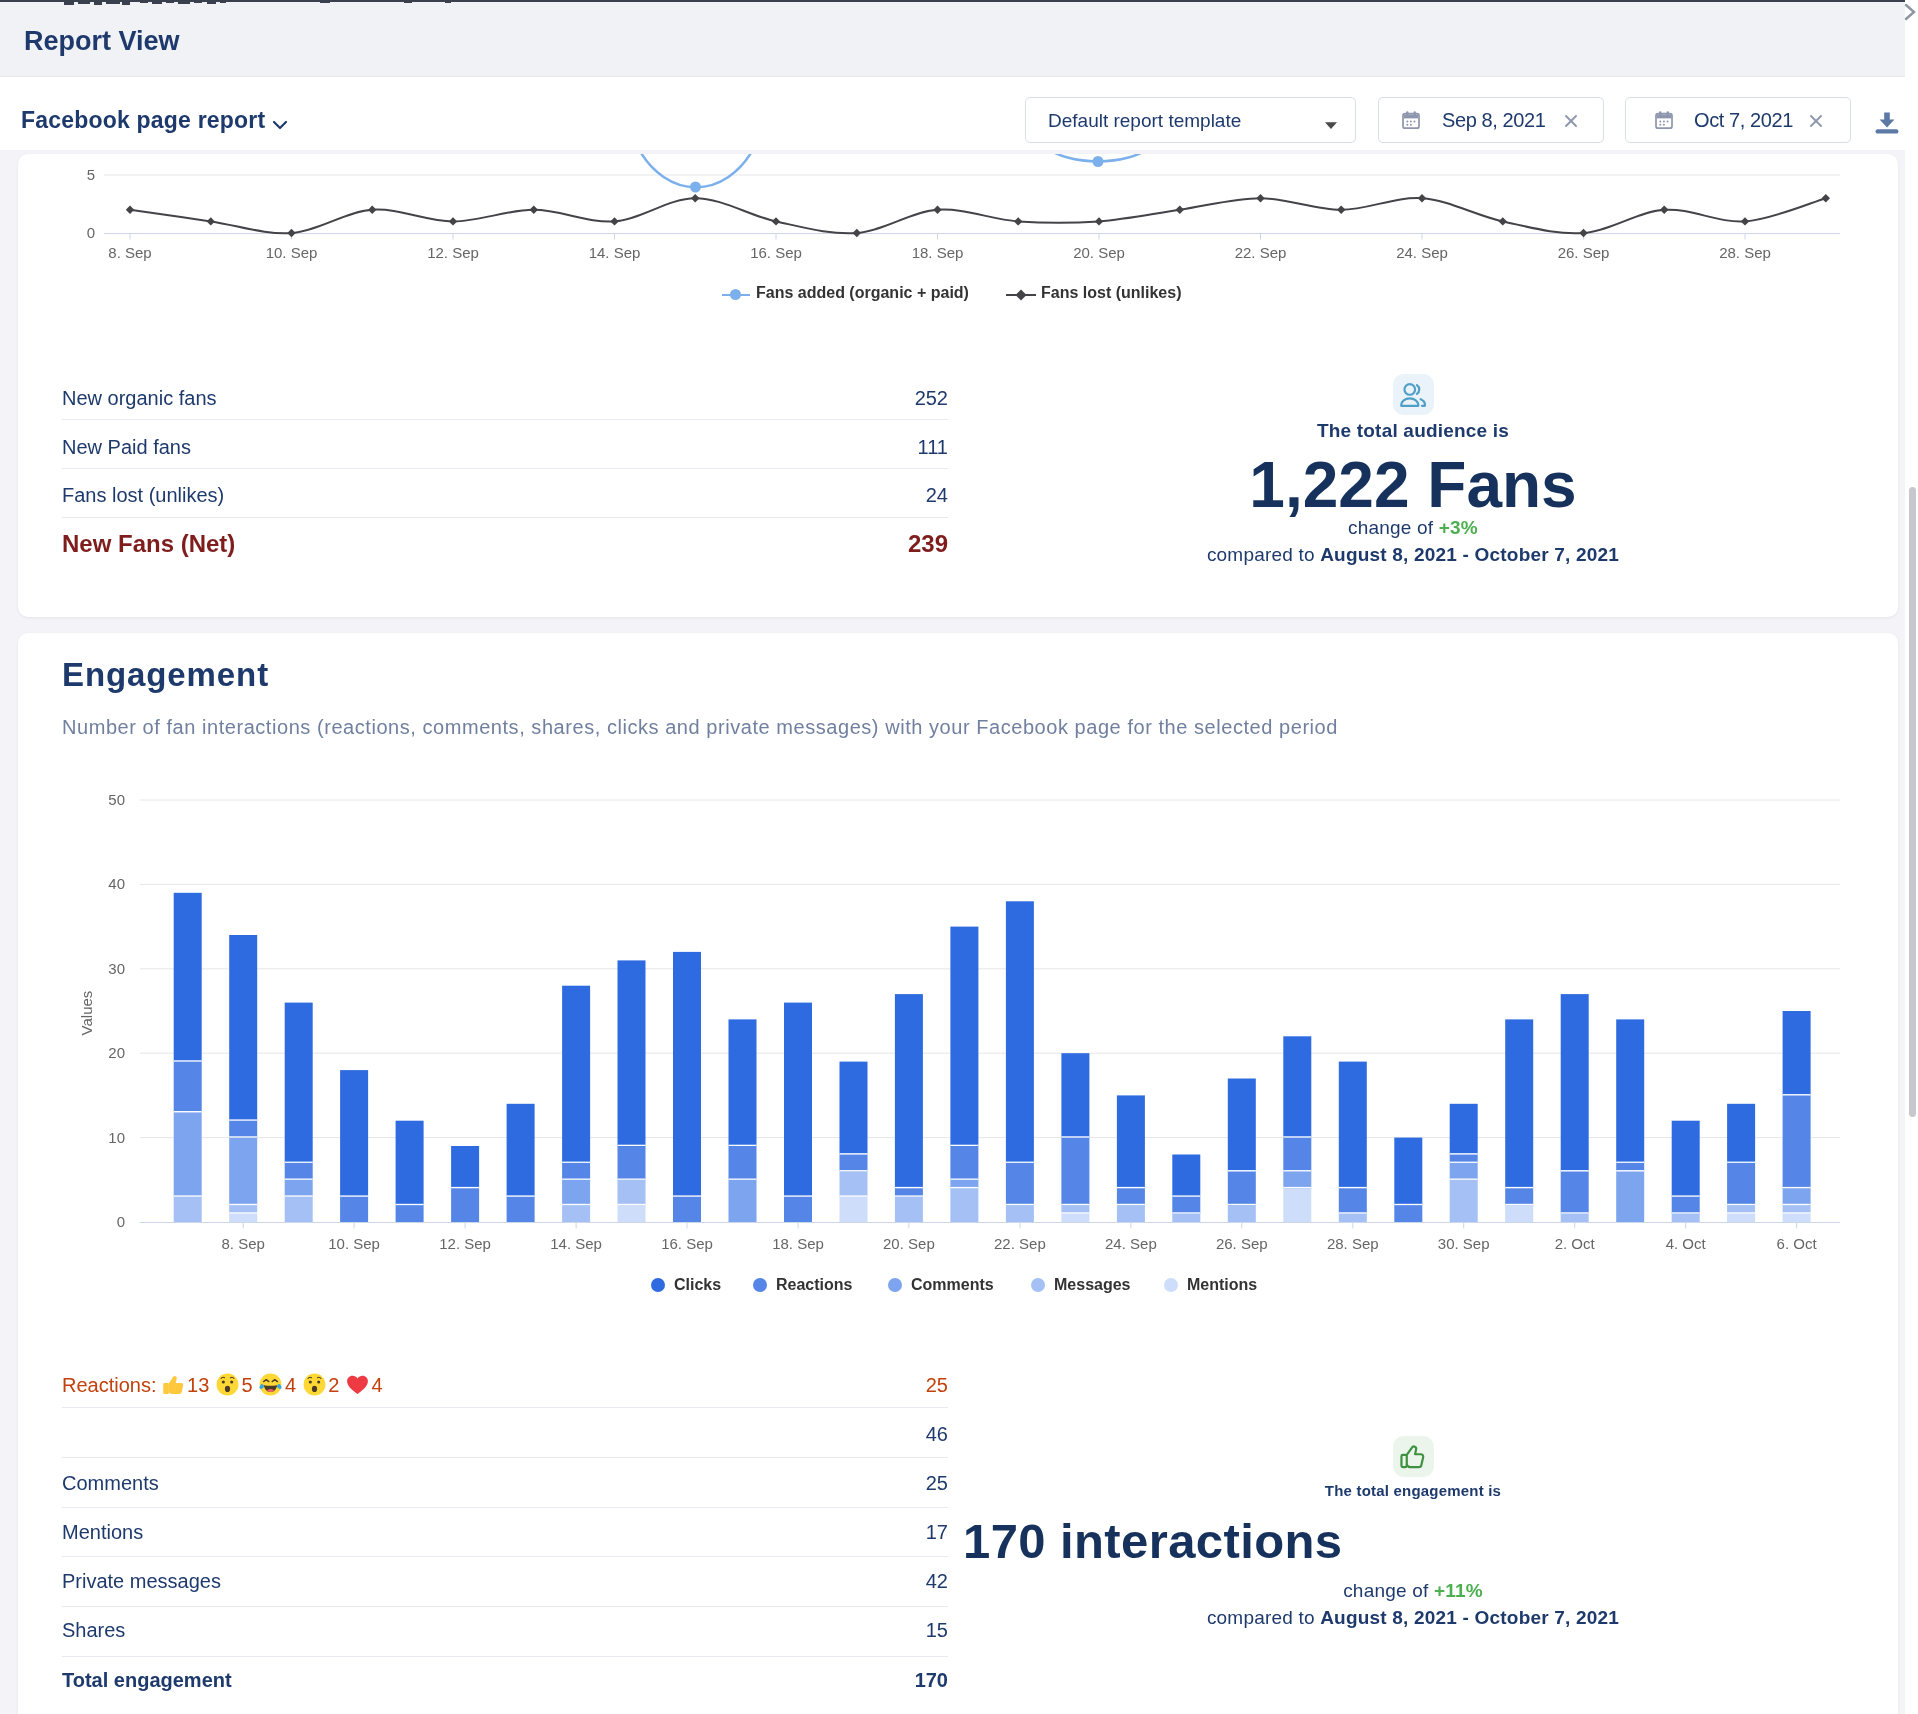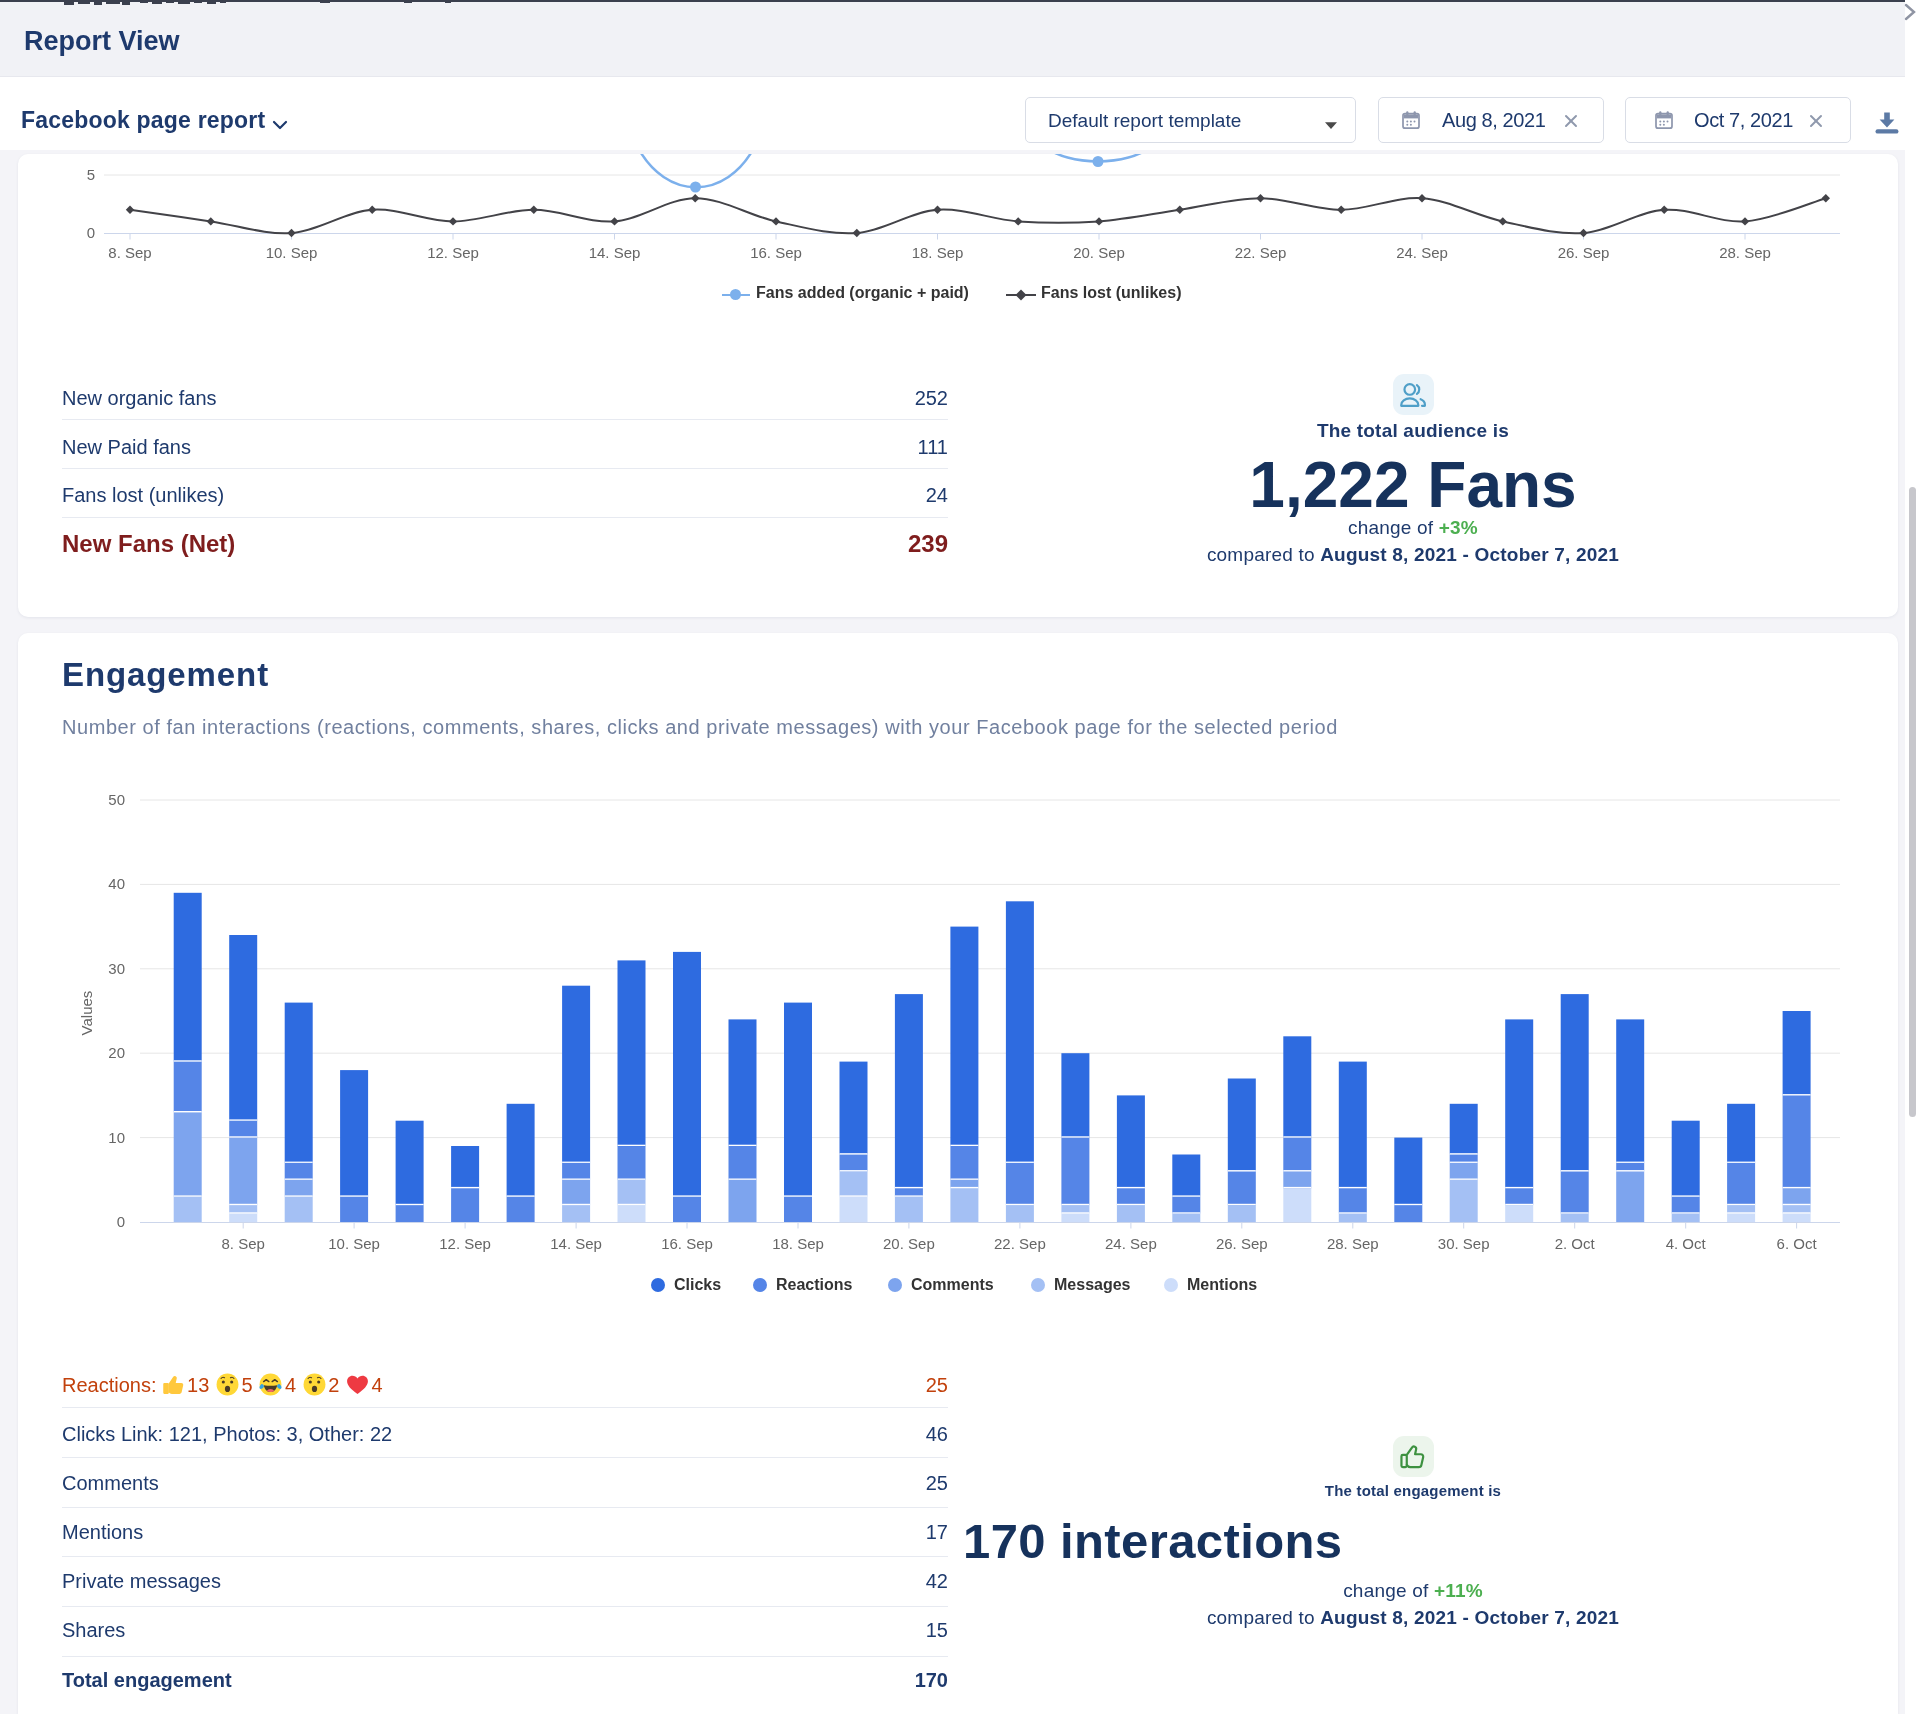--- a/index.html
+++ b/index.html
@@ -55,21 +55,21 @@
       <rect x="5.2" y="1.2" width="2.2" height="4.2" rx="1" fill="#8d96ad"></rect>
       <rect x="12.6" y="1.2" width="2.2" height="4.2" rx="1" fill="#8d96ad"></rect>
       <g fill="#8d96ad">
         <circle cx="6.3" cy="11.4" r="1"></circle>
         <circle cx="9.9" cy="11.4" r="1"></circle>
         <circle cx="13.5" cy="11.4" r="1"></circle>
         <circle cx="6.3" cy="14.8" r="1"></circle>
         <circle cx="9.9" cy="14.8" r="1"></circle>
       </g>
     </svg></div>
-<div style="position:absolute;left:1442px;top:109px;font-size:20px;letter-spacing:-0.4px;color:#1e3a6d">Aug 8, 2021</div>
+<div style="position:absolute;left:1442px;top:109px;font-size:20px;letter-spacing:-0.4px;color:#1e3a6d">Sep 8, 2021</div>
 <div style="position:absolute;left:1563px;top:113px"><svg width="16" height="16" viewBox="0 0 16 16">
       <g stroke="#8f99ad" stroke-width="2" stroke-linecap="round">
         <line x1="3" y1="3" x2="13" y2="13"></line>
         <line x1="13" y1="3" x2="3" y2="13"></line>
       </g>
     </svg></div>
 
 <div style="position:absolute;left:1625px;top:97px;width:226px;height:46px;background:#fff;border:1px solid #d9dde6;border-radius:5px"></div>
 <div style="position:absolute;left:1654px;top:110px"><svg width="20" height="20" viewBox="0 0 20 20">
       <rect x="2" y="3.6" width="16" height="14.6" rx="2" fill="none" stroke="#8d96ad" stroke-width="1.7"></rect>
@@ -448,21 +448,20 @@
         <path d="M5.8,6.3 a2.6,2.6 0 0 1 3.4,-0.8" fill="none" stroke="#4a3b27" stroke-width="1" stroke-linecap="round"></path>
         <path d="M18.2,6.3 a2.6,2.6 0 0 0 -3.4,-0.8" fill="none" stroke="#4a3b27" stroke-width="1" stroke-linecap="round"></path>
         <ellipse cx="12" cy="16.3" rx="2.5" ry="3" fill="#4a3b27"></ellipse>
       </svg> 2 <svg width="25" height="25" viewBox="0 0 24 24" style="vertical-align:-5px">
         <path d="M12,21 C5.6,16.6 2,12.9 2,8.9 C2,5.9 4.3,3.6 7.2,3.6 c1.9,0 3.7,1 4.8,2.6 c1.1,-1.6 2.9,-2.6 4.8,-2.6 c2.9,0 5.2,2.3 5.2,5.3 c0,4 -3.6,7.7 -10,12.1 z" fill="#ee3a42"></path>
       </svg> 4</span>
     <span style="float:right">25</span>
   </div>
 <div style="position:absolute;left:62px;top:1407px;width:886px;height:1px;background:#e7eaf1"></div>
 <div style="position:absolute;left:62px;top:1409px;width:886px;height:50px;line-height:50px;font-size:20px;color:#1e3a6d;font-weight:normal">
-    <span style="float:left">Clicks Link: 121, Photos: 3, Other: 22</span>
     <span style="float:right">46</span>
   </div>
 <div style="position:absolute;left:62px;top:1457px;width:886px;height:1px;background:#e7eaf1"></div>
 <div style="position:absolute;left:62px;top:1458px;width:886px;height:50px;line-height:50px;font-size:20px;color:#1e3a6d;font-weight:normal">
     <span style="float:left">Comments</span>
     <span style="float:right">25</span>
   </div>
 <div style="position:absolute;left:62px;top:1507px;width:886px;height:1px;background:#e7eaf1"></div>
 <div style="position:absolute;left:62px;top:1507px;width:886px;height:50px;line-height:50px;font-size:20px;color:#1e3a6d;font-weight:normal">
     <span style="float:left">Mentions</span>

